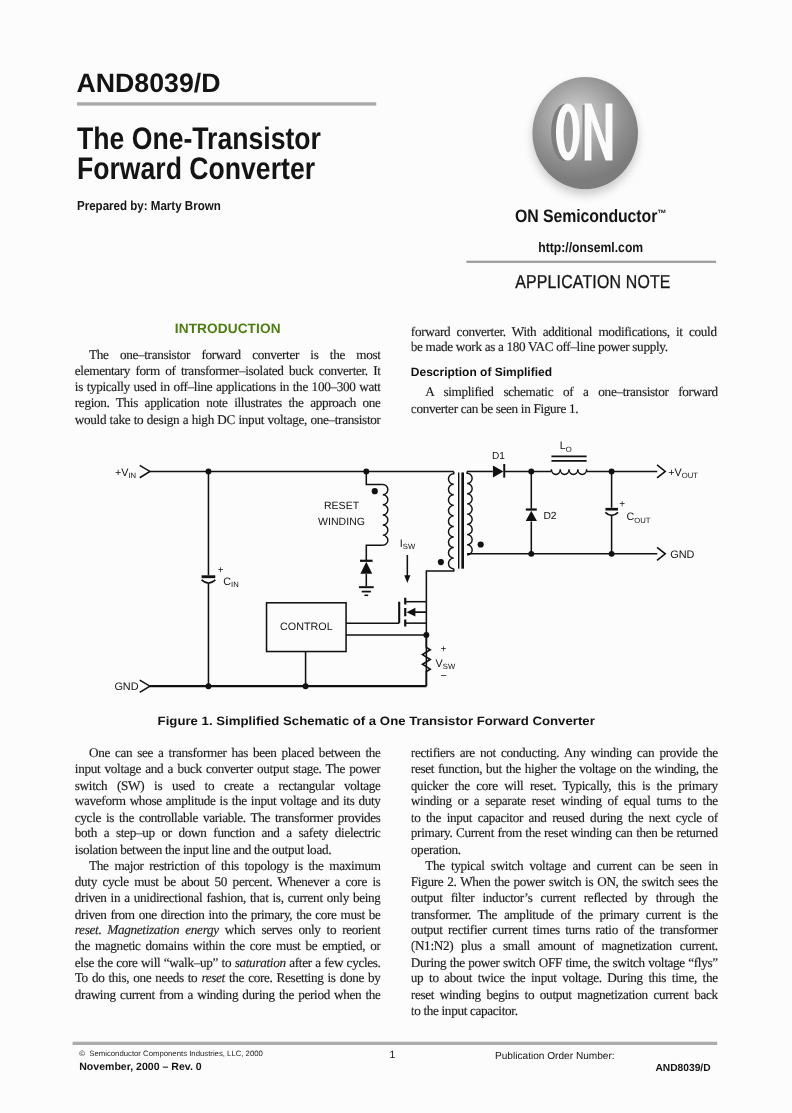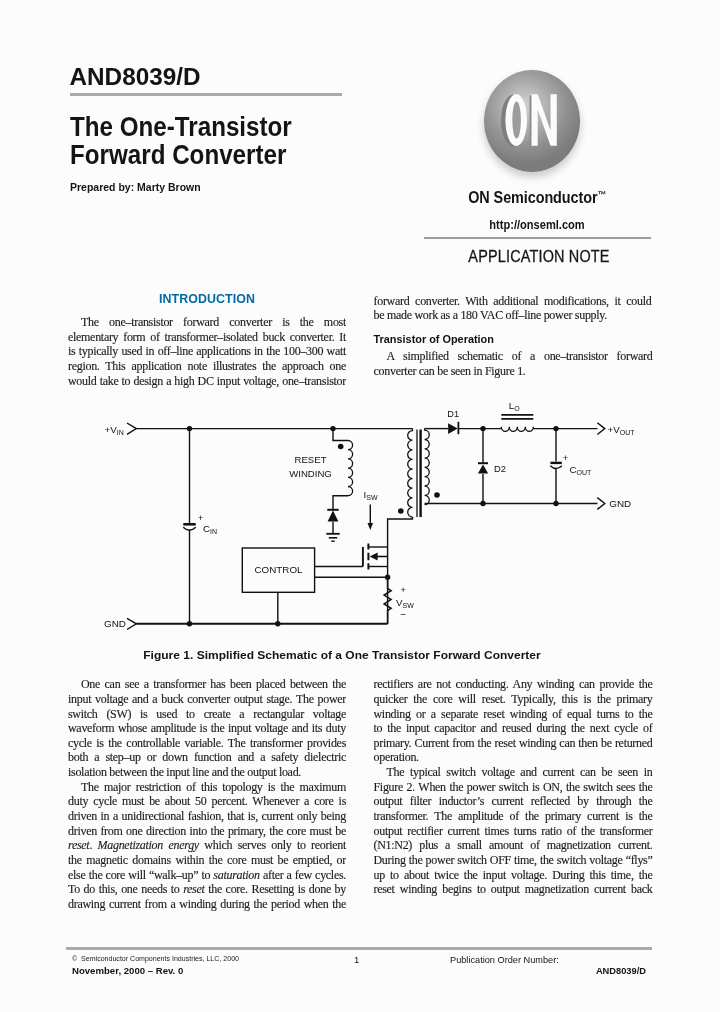--- a/index.html
+++ b/index.html
@@ -25,33 +25,33 @@
   <ellipse cx="516.2" cy="120" rx="10.8" ry="26" fill="#fbfbfb"></ellipse>
   <ellipse cx="516.6" cy="120" rx="4.3" ry="18.6" fill="#9d9d9d"></ellipse>
   <path fill="#8c8c8c" d="M529.5,95.5 h6.5 v50 h-6.5 z"></path>
   <path fill="#fbfbfb" d="M531.5,94.2 h6.2 l12.8,36 v-36 h6.3 v51.6 h-6.3 l-12.8,-36.2 v36.2 h-6.2 z"></path>
 </svg>
 <div class="abs" style="left:407px;top:188px;width:260px;text-align:center;font-size:16.4px;font-weight:bold;letter-spacing:-0.1px;transform:scale(0.88,1)">ON Semiconductor<span style="font-size:9.5px;vertical-align:5px">™</span></div>
 <div class="abs" style="left:407px;top:218px;width:260px;text-align:center;font-size:12.6px;font-weight:bold;transform:scale(0.88,1)">http://onseml.com</div>
 <div class="abs" style="left:424px;top:237px;width:227px;height:2.4px;background:#9c9c9c"></div>
 <div class="abs" style="left:405px;top:247px;width:268px;text-align:center;font-size:17px;font-weight:normal;letter-spacing:0.2px;-webkit-text-stroke:0.3px #1a1a1a;transform:scale(0.85,1)">APPLICATION NOTE</div>
 
-<div class="abs" style="left:68px;top:291.8px;width:278px;text-align:center;font-weight:bold;font-size:12.4px;letter-spacing:0.1px;color:#0369a1">INTRODUCTION</div>
+<div class="abs" style="left:68px;top:291.8px;width:278px;text-align:center;font-weight:bold;font-size:12.4px;letter-spacing:0.1px;color:#4d7c0f">INTRODUCTION</div>
 <div class="abs ser col" style="left:68px;top:315px">
 <div class="l ind">The one–transistor forward converter is the most</div>
 <div class="l">elementary form of transformer–isolated buck converter. It</div>
 <div class="l">is typically used in off–line applications in the 100–300 watt</div>
 <div class="l">region. This application note illustrates the approach one</div>
 <div class="l">would take to design a high DC input voltage, one–transistor</div>
 </div>
 <div class="abs ser col" style="left:373.5px;top:293.6px">
 <div class="l">forward converter. With additional modifications, it could</div>
 <div class="l e">be made work as a 180 VAC off–line power supply.</div>
 </div>
-<div class="abs h2" style="left:373.5px;top:332.8px;font-size:10.9px">Transistor of Operation</div>
+<div class="abs h2" style="left:373.5px;top:332.8px;font-size:10.9px">Description of Simplified</div>
 <div class="abs ser col" style="left:373.5px;top:349px;width:279px">
 <div class="l ind">A simplified schematic of a one–transistor forward</div>
 <div class="l e">converter can be seen in Figure 1.</div>
 </div>
 
 <svg class="abs" style="left:0;top:0" width="720" height="1012" viewBox="0 0 720 1012" fill="none" stroke="none">
 <g stroke="#111" stroke-width="1.4" fill="none">
 
   <path d="M127,423 L136.3,428.6 L127,434.3"></path>
   <path d="M127,618.3 L136.3,623.8 L127,629.5"></path>
@@ -184,34 +184,36 @@
 <div class="l">driven in a unidirectional fashion, that is, current only being</div>
 <div class="l">driven from one direction into the primary, the core must be</div>
 <div class="l"><i>reset</i>. <i>Magnetization energy</i> which serves only to reorient</div>
 <div class="l">the magnetic domains within the core must be emptied, or</div>
 <div class="l">else the core will “walk–up” to <i>saturation</i> after a few cycles.</div>
 <div class="l">To do this, one needs to <i>reset</i> the core. Resetting is done by</div>
 <div class="l">drawing current from a winding during the period when the</div>
 </div>
 <div class="abs ser col" style="left:373.5px;top:677.2px;width:279px">
 <div class="l">rectifiers are not conducting. Any winding can provide the</div>
+<div class="l">reset function, but the higher the voltage on the winding, the</div>
 <div class="l">quicker the core will reset. Typically, this is the primary</div>
 <div class="l">winding or a separate reset winding of equal turns to the</div>
 <div class="l">to the input capacitor and reused during the next cycle of</div>
 <div class="l">primary. Current from the reset winding can then be returned</div>
 <div class="l e">operation.</div>
 <div class="l ind">The typical switch voltage and current can be seen in</div>
 <div class="l">Figure 2. When the power switch is ON, the switch sees the</div>
 <div class="l">output filter inductor’s current reflected by through the</div>
 <div class="l">transformer. The amplitude of the primary current is the</div>
 <div class="l">output rectifier current times turns ratio of the transformer</div>
 <div class="l">(N1:N2) plus a small amount of magnetization current.</div>
 <div class="l">During the power switch OFF time, the switch voltage “flys”</div>
 <div class="l">up to about twice the input voltage. During this time, the</div>
 <div class="l">reset winding begins to output magnetization current back</div>
+<div class="l e">to the input capacitor.</div>
 </div>
 
 <div class="abs" style="left:66px;top:947px;width:586px;height:2.6px;background:#ababab"></div>
 <div class="abs" style="left:72px;top:954.5px;font-size:7.05px;letter-spacing:0;color:#222">©&nbsp; Semiconductor Components Industries, LLC, 2000</div>
 <div class="abs" style="left:72px;top:964.5px;font-size:9.6px;font-weight:bold">November, 2000 – Rev. 0</div>
 <div class="abs" style="left:354px;top:954px;font-size:9.5px">1</div>
 <div class="abs" style="left:450px;top:954.5px;width:196px;font-size:9.2px">Publication Order Number:</div>
 <div class="abs" style="left:450px;top:966px;width:196px;text-align:right;font-size:9.3px;font-weight:bold">AND8039/D</div>
 
 </body></html>

